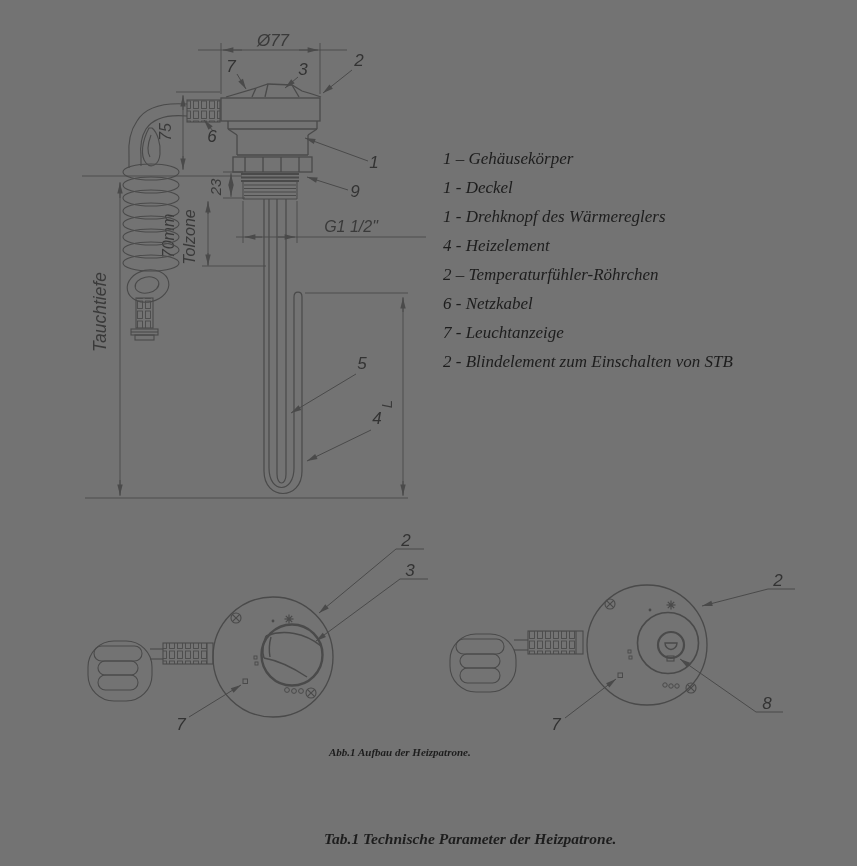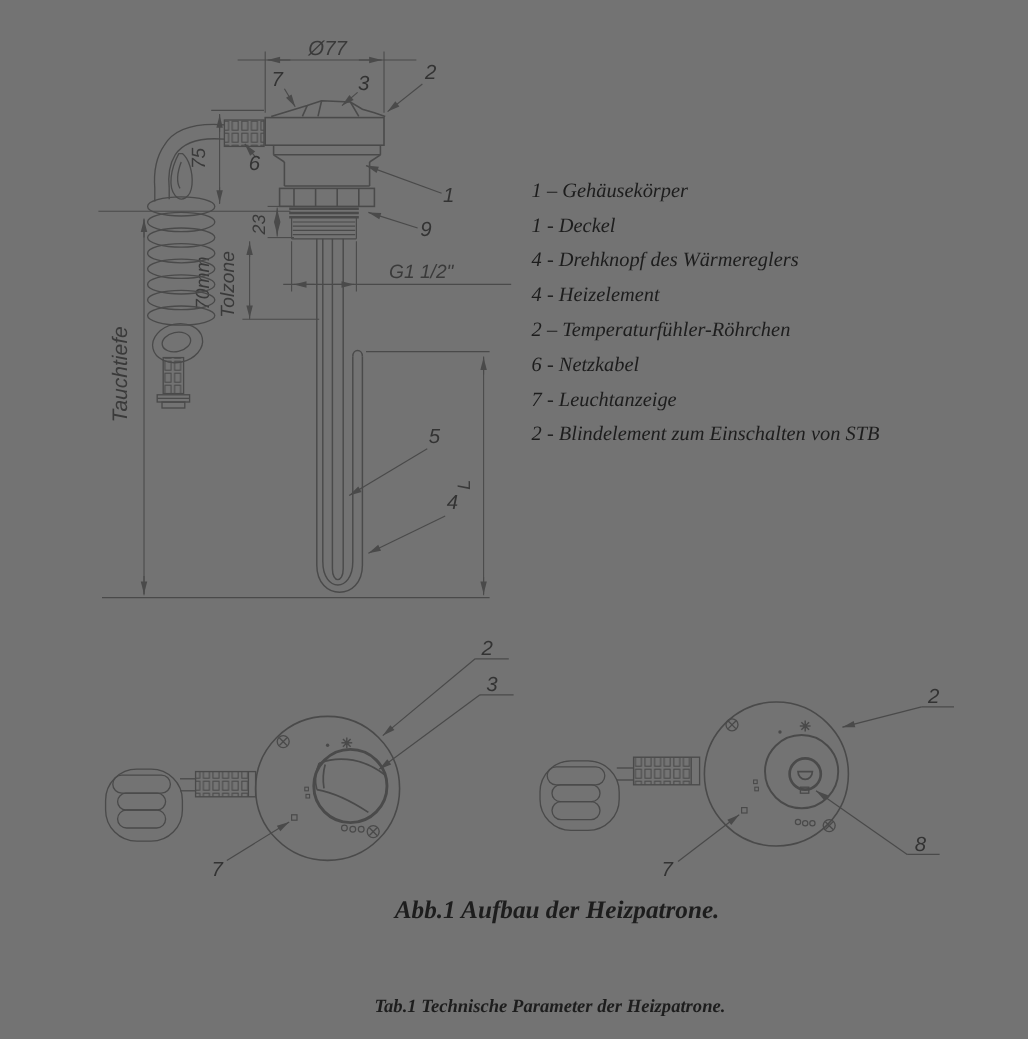--- a/index.html
+++ b/index.html
@@ -1,22 +1,22 @@
 <!DOCTYPE html>
 <html><head>
 <meta charset="utf-8">
 <style>
   html,body{margin:0;padding:0;background:#ffffff;}
   .stage{position:relative;width:857px;height:866px;background:#737373;overflow:hidden;
          font-family:"Liberation Serif",serif;color:#1c1c1c;font-style:italic;}
   .stage svg{position:absolute;left:0;top:0;}
   .legend{position:absolute;left:443px;top:144px;line-height:29px;font-size:17px;color:#1d1d1d;white-space:nowrap;}
   .caption{position:absolute;font-weight:bold;color:#1d1d1d;white-space:nowrap;}
-  .caption.fig{left:329px;top:746px;font-size:21px;}
-  .caption.tab{left:312px;top:830px;font-size:15.5px;}
+  .caption.fig{left:329px;top:746px;font-size:11px;}
+  .caption.tab{left:324px;top:830px;font-size:15.5px;}
   .dimtxt{font-family:"Liberation Sans",sans-serif;fill:#3a3a3a;}
   .callout{font-family:"Liberation Sans",sans-serif;fill:#333333;font-size:17px;}
 </style>
 </head>
 <body>
 
 <div class="stage">
 
 <svg width="857" height="866" viewBox="0 0 857 866">
   <defs>
@@ -307,21 +307,21 @@
         <text class="callout" x="767" y="709" text-anchor="middle" font-size="18">8</text>
         <text class="callout" x="556" y="730" text-anchor="middle" font-size="18">7</text>
       </g>
     </g>
   </g>
 </svg>
 
   <div class="legend">
     <div>1 – Gehäusekörper</div>
     <div>1 - Deckel</div>
-    <div>4 - Drehknopf des Wärmereglers</div>
+    <div>1 - Drehknopf des Wärmereglers</div>
     <div>4 - Heizelement</div>
     <div>2 – Temperaturfühler-Röhrchen</div>
     <div>6 - Netzkabel</div>
     <div>7 - Leuchtanzeige</div>
     <div>2 - Blindelement zum Einschalten von STB</div>
   </div>
 
   <div class="caption fig">Abb.1 Aufbau der Heizpatrone.</div>
   <div class="caption tab">Tab.1 Technische Parameter der Heizpatrone.</div>
 

